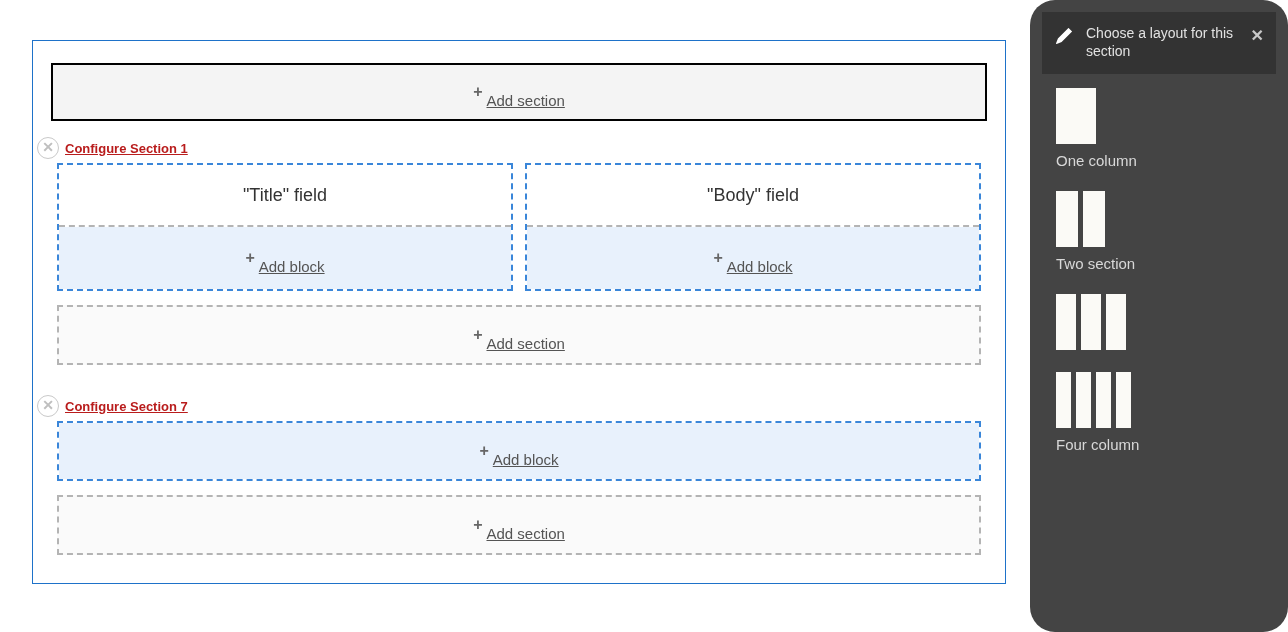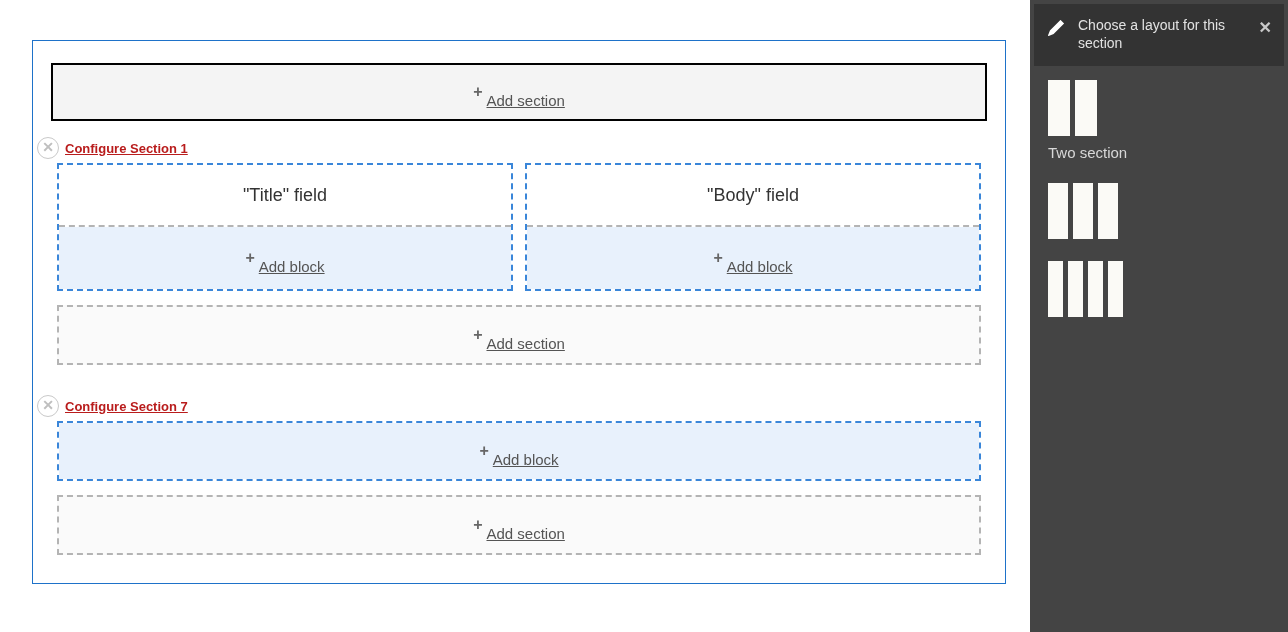--- a/index.html
+++ b/index.html
@@ -126,25 +126,26 @@
       justify-content: center;
       background: #e8f1fc;
       font-size: 15px;
       cursor: pointer;
     }
 
     .side-panel {
       width: 258px;
       background: #444444;
       color: #e2e2e2;
-      padding: 4px;
+      padding: 12px;
       position: relative;
       font-size: 14px;
       height: 632px;
       overflow: hidden;
+      border-radius: 25px;
     }
     .panel-header {
       background: #333333;
       padding: 12px 36px 14px 44px;
       font-size: 14px;
       line-height: 1.3;
       position: relative;
     }
     .pencil-icon {
       position: absolute;
@@ -255,20 +256,26 @@
 <div class="side-panel">
   <div class="panel-header">
     <svg class="pencil-icon" viewBox="0 0 16 16" fill="#ffffff">
       <path d="M12.146.146a.5.5 0 0 1 .708 0l3 3a.5.5 0 0 1 0 .708l-10 10a.5.5 0 0 1-.168.11l-5 2a.5.5 0 0 1-.65-.65l2-5a.5.5 0 0 1 .11-.168l10-10z"></path>
     </svg>
     <span>Choose a layout for this section</span>
     <span class="close-icon">✕</span>
   </div>
   <div class="layout-options">
 
+    <div class="layout-option">
+      <div class="thumb one">
+          <div class="col"></div>
+        </div>
+      <div class="layout-label">One column</div>
+    </div>
 
     <div class="layout-option">
       <div class="thumb two">
           <div class="col"></div>
           <div class="col"></div>
         </div>
       <div class="layout-label">Two section</div>
     </div>
 
     <div class="layout-option">
@@ -279,16 +286,17 @@
         </div>
     </div>
 
     <div class="layout-option">
       <div class="thumb four">
           <div class="col"></div>
           <div class="col"></div>
           <div class="col"></div>
           <div class="col"></div>
         </div>
+      <div class="layout-label">Four column</div>
     </div>
 
   </div>
 </div>
 
 </body></html>

